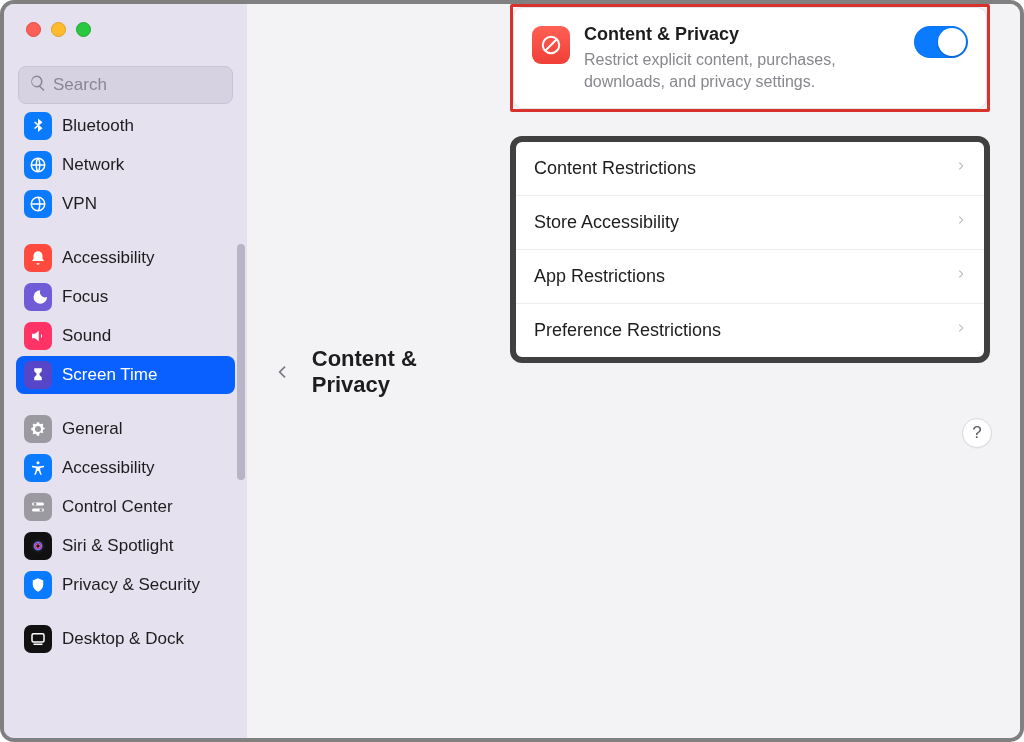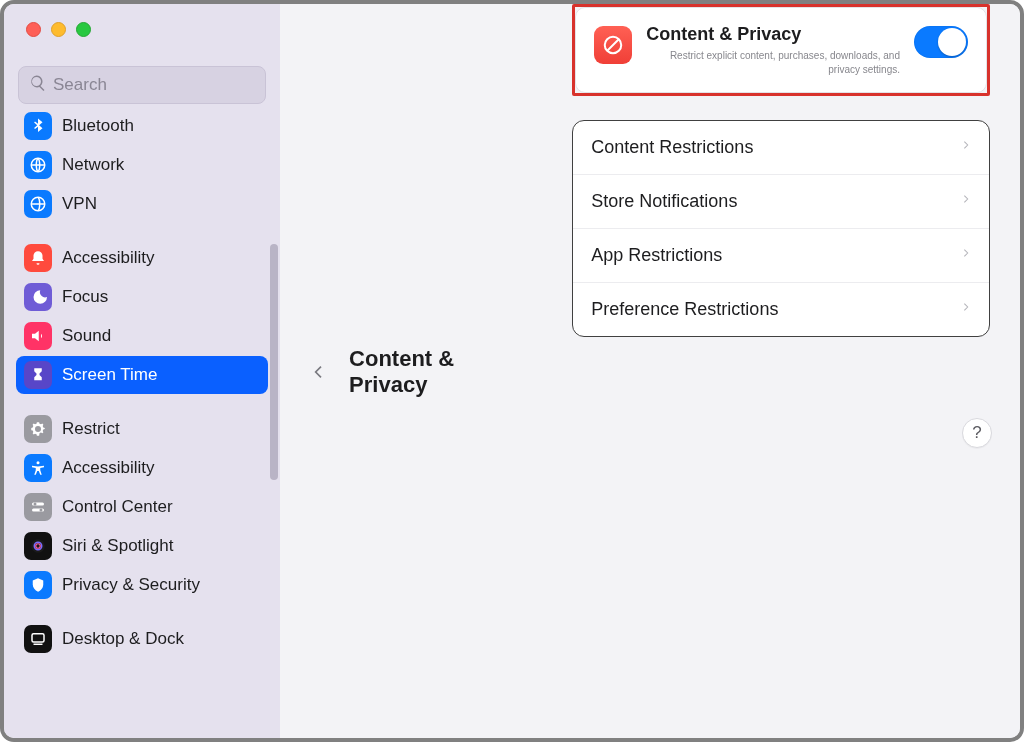--- a/index.html
+++ b/index.html
@@ -101,21 +101,21 @@
       padding: 18px 26px 16px 26px;
     }
     .back-btn { width: 28px; height: 28px; display:flex; align-items:center; justify-content:center; }
     .back-btn svg { width: 16px; height: 24px; stroke: #7a7a80; fill:none; stroke-width:2.5; }
     .page-title { font-size: 22px; font-weight: 700; color: #1d1d1f; }
 
     .content { padding: 0 30px; }
 
     .card {
       background: #fff;
-      border: 1px solid #404040;
+      border: 6px solid #404040;
       border-radius: 12px;
       overflow: hidden;
     }
     .highlight-wrap {
       border: 3px solid #d8322c;
       border-radius: 2px;
       padding: 0;
       margin-bottom: 24px;
     }
     .highlight-wrap .card { border-radius: 10px; border: 1px solid #e3e3e7; }
@@ -128,21 +128,21 @@
     .hero-icon {
       width: 38px; height: 38px; border-radius: 9px;
       background: linear-gradient(#ff6054,#f03f37);
       display:flex; align-items:center; justify-content:center;
       flex: 0 0 auto;
       margin-top: 2px;
     }
     .hero-icon svg { width:22px; height:22px; stroke:#fff; fill:none; stroke-width:2.2; }
     .hero-text { flex: 1 1 auto; }
     .hero-title { font-size: 18px; font-weight: 600; color:#1d1d1f; margin-bottom: 4px; }
-    .hero-desc { font-size: 10px; color: #87878d; line-height: 1.35; max-width: 460px; text-align: right; }
+    .hero-desc { font-size: 16px; color: #87878d; line-height: 1.35; max-width: 460px; }
     .toggle {
       width: 54px; height: 32px; border-radius: 16px;
       background: #0a7aff;
       position: relative;
       flex: 0 0 auto;
       margin-top: 2px;
       box-shadow: inset 0 0 0 1px rgba(0,0,0,.04);
     }
     .toggle::after {
       content:""; position:absolute;
@@ -263,21 +263,21 @@
         </div>
 
         <div class="sep"></div>
 
         <div class="item">
           <span class="icon-box" style="background:#9a9aa0">
             <svg viewBox="0 0 24 24" fill="#fff">
                 <path d="M12 8a4 4 0 100 8 4 4 0 000-8zm9 4l-2 .5a7 7 0 01-.8 2l1 1.8-1.4 1.4-1.8-1a7 7 0 01-2 .8L13.5 21h-3l-.5-2a7 7 0 01-2-.8l-1.8 1L4.8 17.8l1-1.8a7 7 0 01-.8-2L3 13.5v-3l2-.5a7 7 0 01.8-2l-1-1.8L6.2 4.8l1.8 1a7 7 0 012-.8L10.5 3h3l.5 2a7 7 0 012 .8l1.8-1 1.4 1.4-1 1.8a7 7 0 01.8 2l2 .5v3z"></path>
               </svg>
           </span>
-          <span class="lbl">Restrict</span>
+          <span class="lbl">General</span>
         </div>
         <div class="item">
           <span class="icon-box" style="background:#0a7aff">
             <svg viewBox="0 0 24 24" fill="#fff">
                 <circle cx="12" cy="5" r="2"></circle>
                 <path d="M4 9l8 1 8-1v2l-5 1v3l2 6h-2l-2-5h-2l-2 5H7l2-6v-3L4 11V9z"></path>
               </svg>
           </span>
           <span class="lbl">Accessibility</span>
         </div>
@@ -357,21 +357,21 @@
       </div>
 
       <div class="card">
         <div class="row">
           <span>Content Restrictions</span>
           <span class="chev"><svg viewBox="0 0 24 24">
                 <polyline points="8 4 16 12 8 20"></polyline>
               </svg></span>
         </div>
         <div class="row">
-          <span>Store Notifications</span>
+          <span>Store Accessibility</span>
           <span class="chev"><svg viewBox="0 0 24 24">
                 <polyline points="8 4 16 12 8 20"></polyline>
               </svg></span>
         </div>
         <div class="row">
           <span>App Restrictions</span>
           <span class="chev"><svg viewBox="0 0 24 24">
                 <polyline points="8 4 16 12 8 20"></polyline>
               </svg></span>
         </div>

